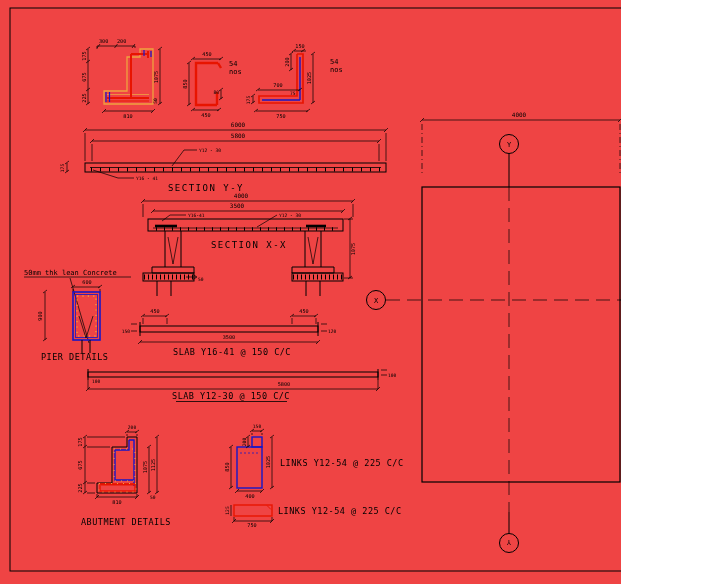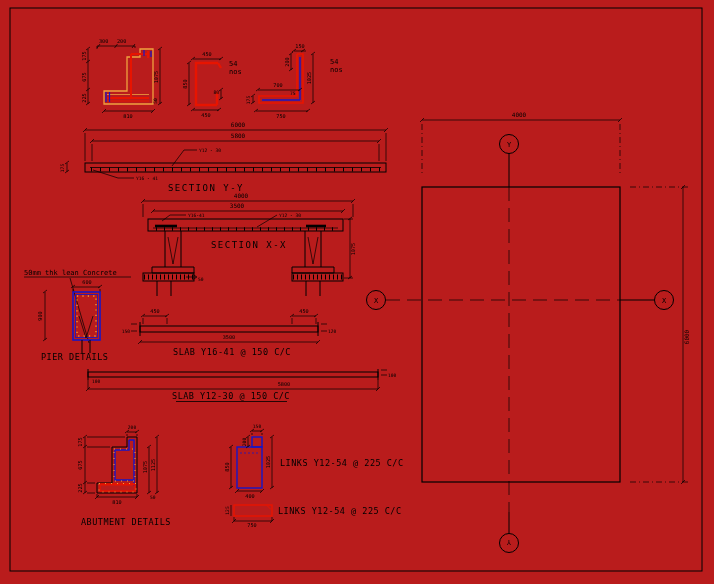--- a/index.html
+++ b/index.html
@@ -1,16 +1,16 @@
 <!DOCTYPE html>
 <html><head>
 <meta charset="utf-8">
 <style>
   html,body{margin:0;padding:0;background:#ffffff;}
-  .canvas{position:relative;width:714px;height:584px;background:#b91c1c;overflow:hidden;}
+  .canvas{position:relative;width:621px;height:584px;background:#ef4444;overflow:hidden;}
   svg{position:absolute;left:0;top:0;}
   text{font-family:"DejaVu Sans Mono","Liberation Mono",monospace;fill:#000;}
   .d6{font-size:6px;}
   .d5{font-size:5.2px;}
   .d45{font-size:4.6px;}
   .t9{font-size:9px;letter-spacing:1.5px;}
   .t8{font-size:8.5px;letter-spacing:.5px;}
   .n7{font-size:7px;}
   .q7{font-size:7px;}
   .ln{stroke:#000;stroke-width:.7;fill:none;}

